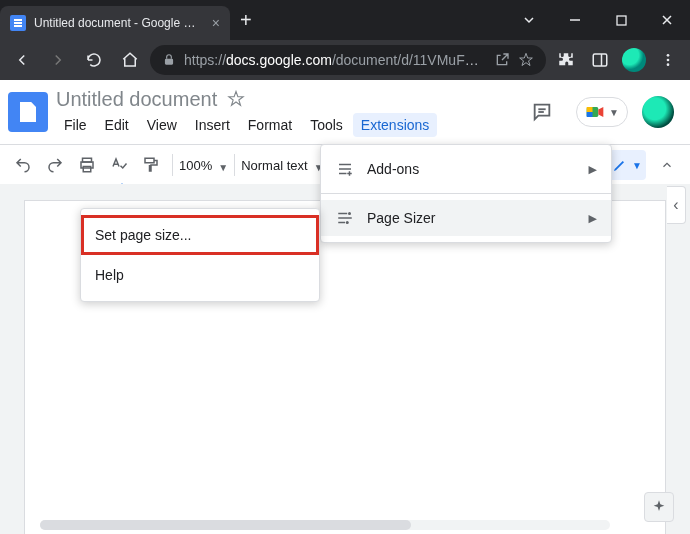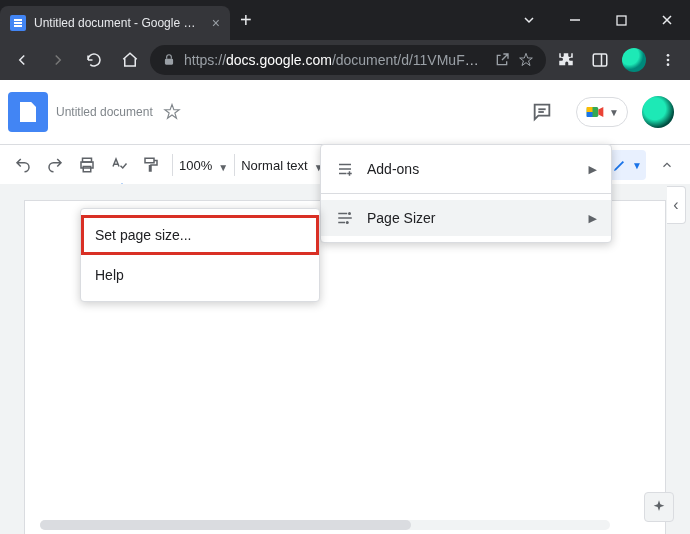--- a/index.html
+++ b/index.html
@@ -26,21 +26,21 @@
   .omnibox .host{color:#fff}
   .addr-right{display:flex;align-items:center;gap:2px}
   .avatar{width:24px;height:24px;border-radius:50%;background:radial-gradient(circle at 30% 30%,#1de9b6 0 40%,#00897b 60% 100%)}
 
   
   .docs-head{display:flex;align-items:center;height:64px;padding:0 16px 0 8px;gap:8px}
   .docs-logo{width:40px;height:40px;background:#4285f4;border-radius:4px;display:flex;align-items:center;justify-content:center}
   .docs-logo::after{content:"";width:16px;height:20px;background:#fff;clip-path:polygon(0 0,70% 0,100% 25%,100% 100%,0 100%)}
   .title-col{display:flex;flex-direction:column;gap:2px}
   .title-row{display:flex;align-items:center;gap:10px}
-  .doc-title{font-size:12px;color:#80868b}
+  .doc-title{font-size:20px;color:#80868b}
   .star{color:#80868b}
   .menu-row{display:flex;gap:2px}
   .menu-item{font-size:14px;color:#202124;padding:4px 8px;border-radius:4px;cursor:pointer}
   .menu-item.open{background:#e8f0fe;color:#1967d2}
   .head-right{margin-left:auto;display:flex;align-items:center;gap:14px}
   .head-icn{width:40px;height:40px;display:flex;align-items:center;justify-content:center;color:#5f6368}
   .meet{display:flex;align-items:center;gap:4px;padding:4px 8px;border:1px solid #dadce0;border-radius:20px}
   .meet-logo{width:20px;height:20px}
   .share-btn{display:flex;align-items:center;gap:8px;background:#1a73e8;color:#fff;border:none;height:36px;padding:0 18px;border-radius:4px;font-size:14px;font-weight:500}
   .profile{width:32px;height:32px;border-radius:50%;background:radial-gradient(circle at 40% 40%,#1de9b6 0 40%,#004d40 70% 100%)}
@@ -188,20 +188,29 @@
   <div class="docs-logo"></div>
   <div class="title-col">
     <div class="title-row">
       <span class="doc-title">Untitled document</span>
       <span class="star">
           <svg width="18" height="18" viewBox="0 0 24 24">
             <path d="M12 2l2.5 7h7l-5.7 4.3 2.2 7L12 16l-6 4.3 2.2-7L2.5 9h7z" stroke="currentColor" fill="none" stroke-width="1.5"></path>
           </svg>
         </span>
     </div>
+    <div class="menu-row">
+      <span class="menu-item">File</span>
+      <span class="menu-item">Edit</span>
+      <span class="menu-item">View</span>
+      <span class="menu-item">Insert</span>
+      <span class="menu-item">Format</span>
+      <span class="menu-item">Tools</span>
+      <span class="menu-item open">Extensions</span>
+    </div>
   </div>
   <div class="head-right">
     <div class="head-icn">
         <svg width="22" height="22" viewBox="0 0 24 24">
           <path d="M4 4h16v12H8l-4 4z" stroke="#5f6368" fill="none" stroke-width="2"></path>
           <line x1="8" y1="9" x2="16" y2="9" stroke="#5f6368" stroke-width="2"></line>
           <line x1="8" y1="12" x2="14" y2="12" stroke="#5f6368" stroke-width="2"></line>
         </svg>
       </div>
     <div class="meet">

